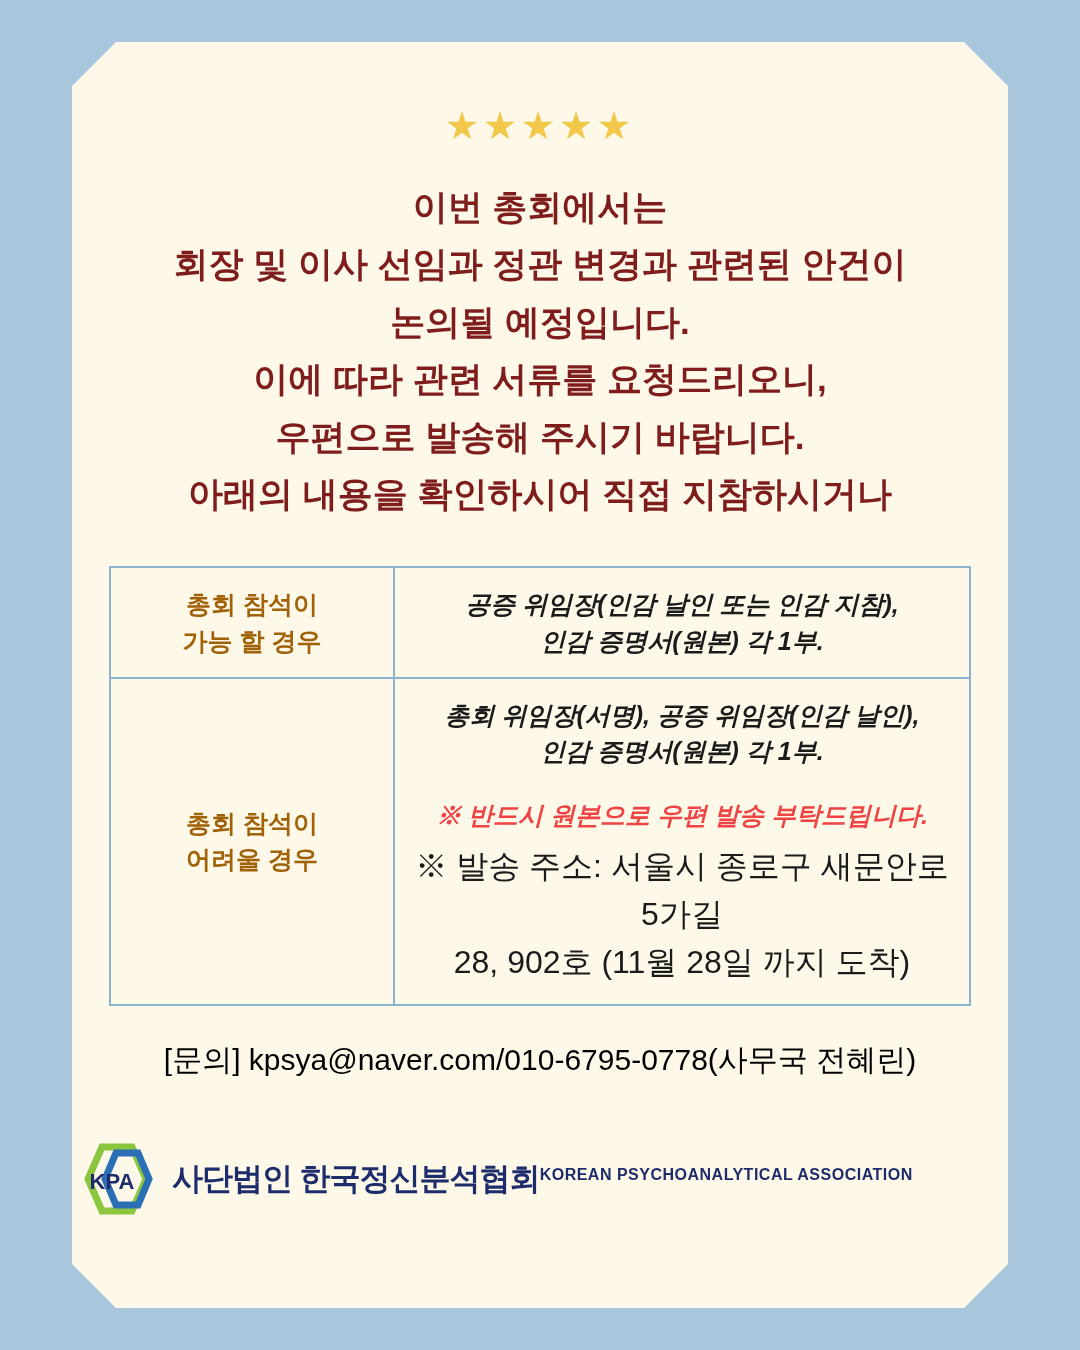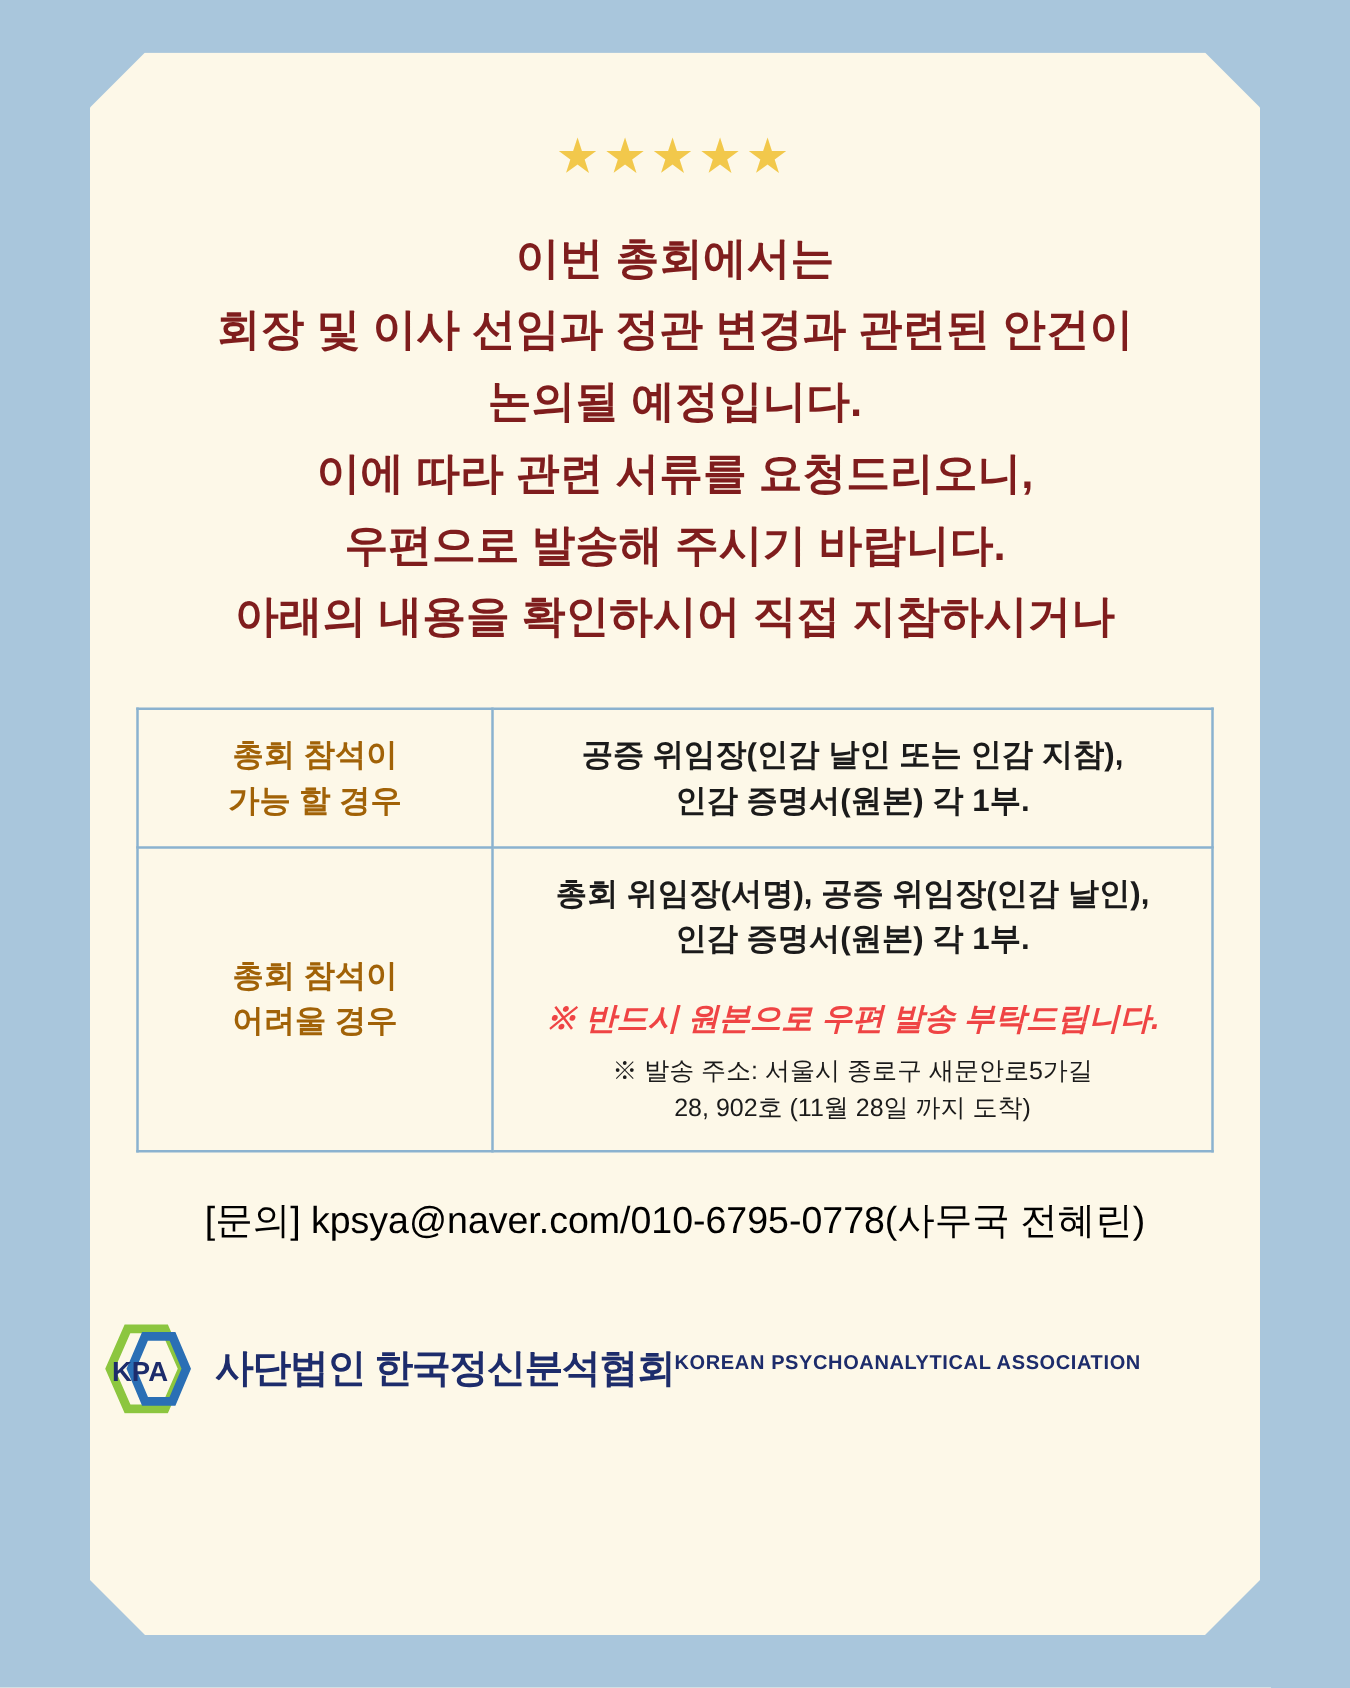--- a/index.html
+++ b/index.html
@@ -83,31 +83,31 @@
   }
   td.value-cell {
     text-align: center;
     font-size: 25px;
     color: #1b1b1b;
     line-height: 1.45;
   }
   .value-main {
     font-weight: bold;
   }
-  .value-main div { white-space: nowrap; }
+  .value-main div { white-space: nowrap; font-style: italic; }
   .note-red {
     margin-top: 28px;
     color: #ef4444;
     font-weight: bold;
     font-size: 25px;
     font-style: italic;
   }
   .note-plain {
     margin-top: 8px;
-    font-size: 20px;
+    font-size: 32px;
     font-weight: normal;
     line-height: 1.5;
   }
 
   .contact {
     margin-top: 34px;
     text-align: center;
     font-size: 30px;
     color: #000000;
   }

